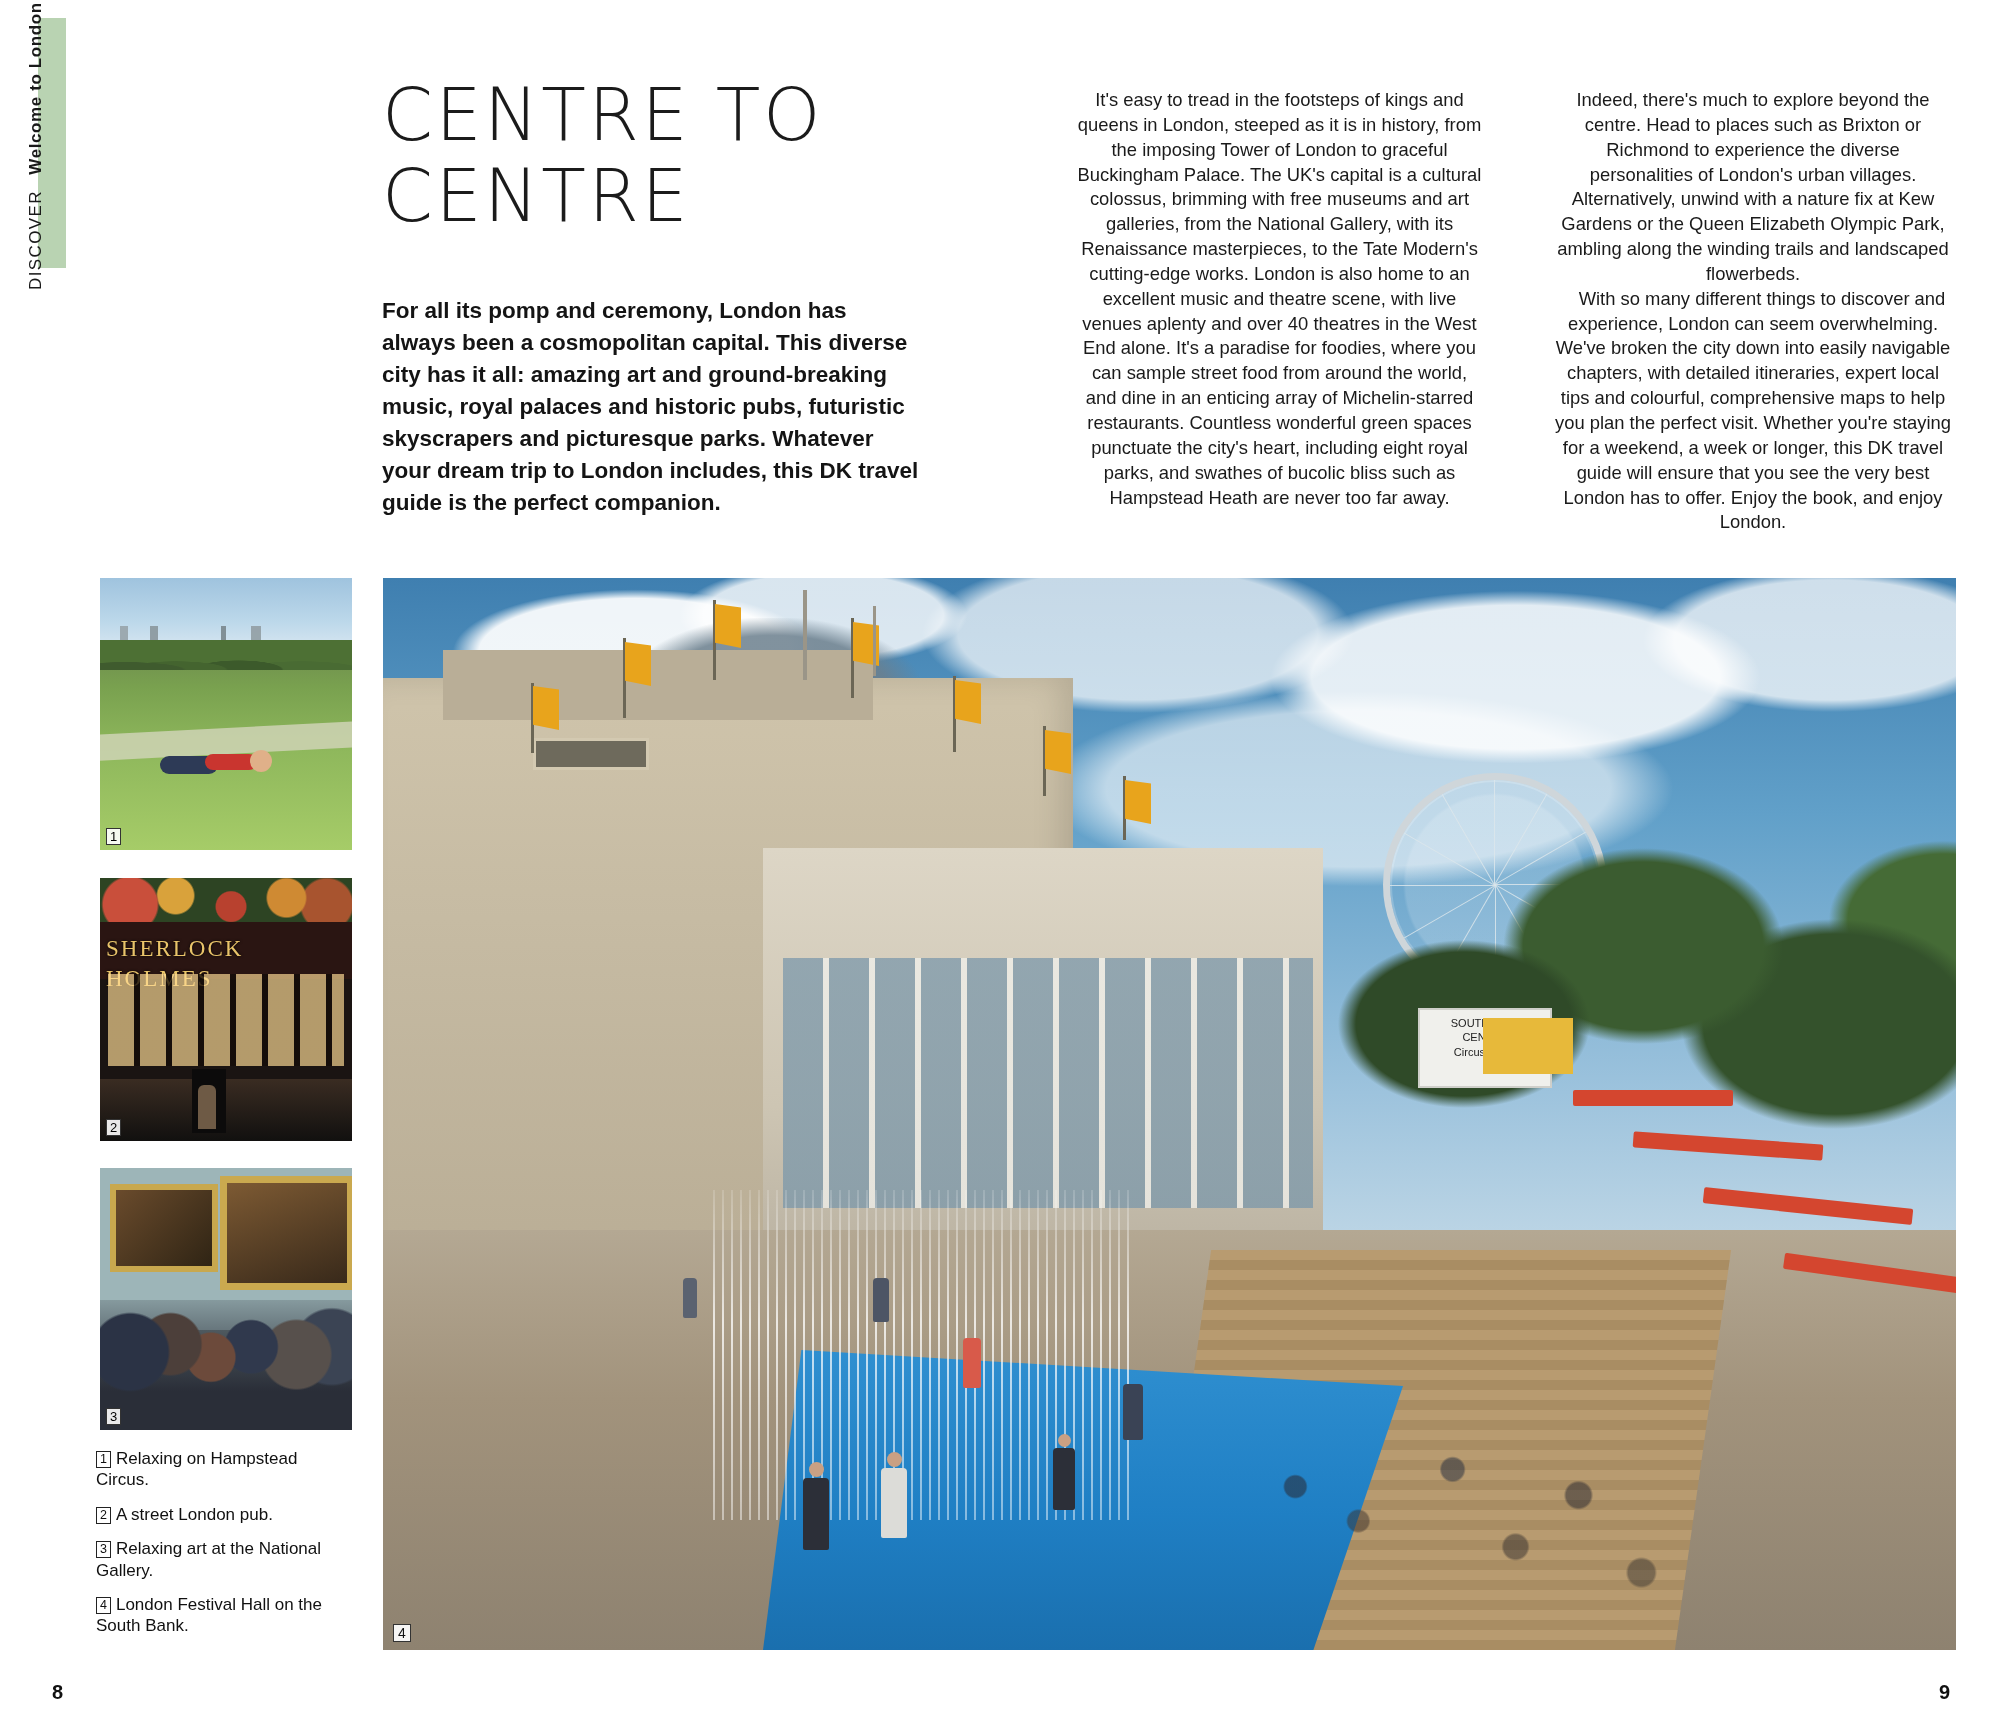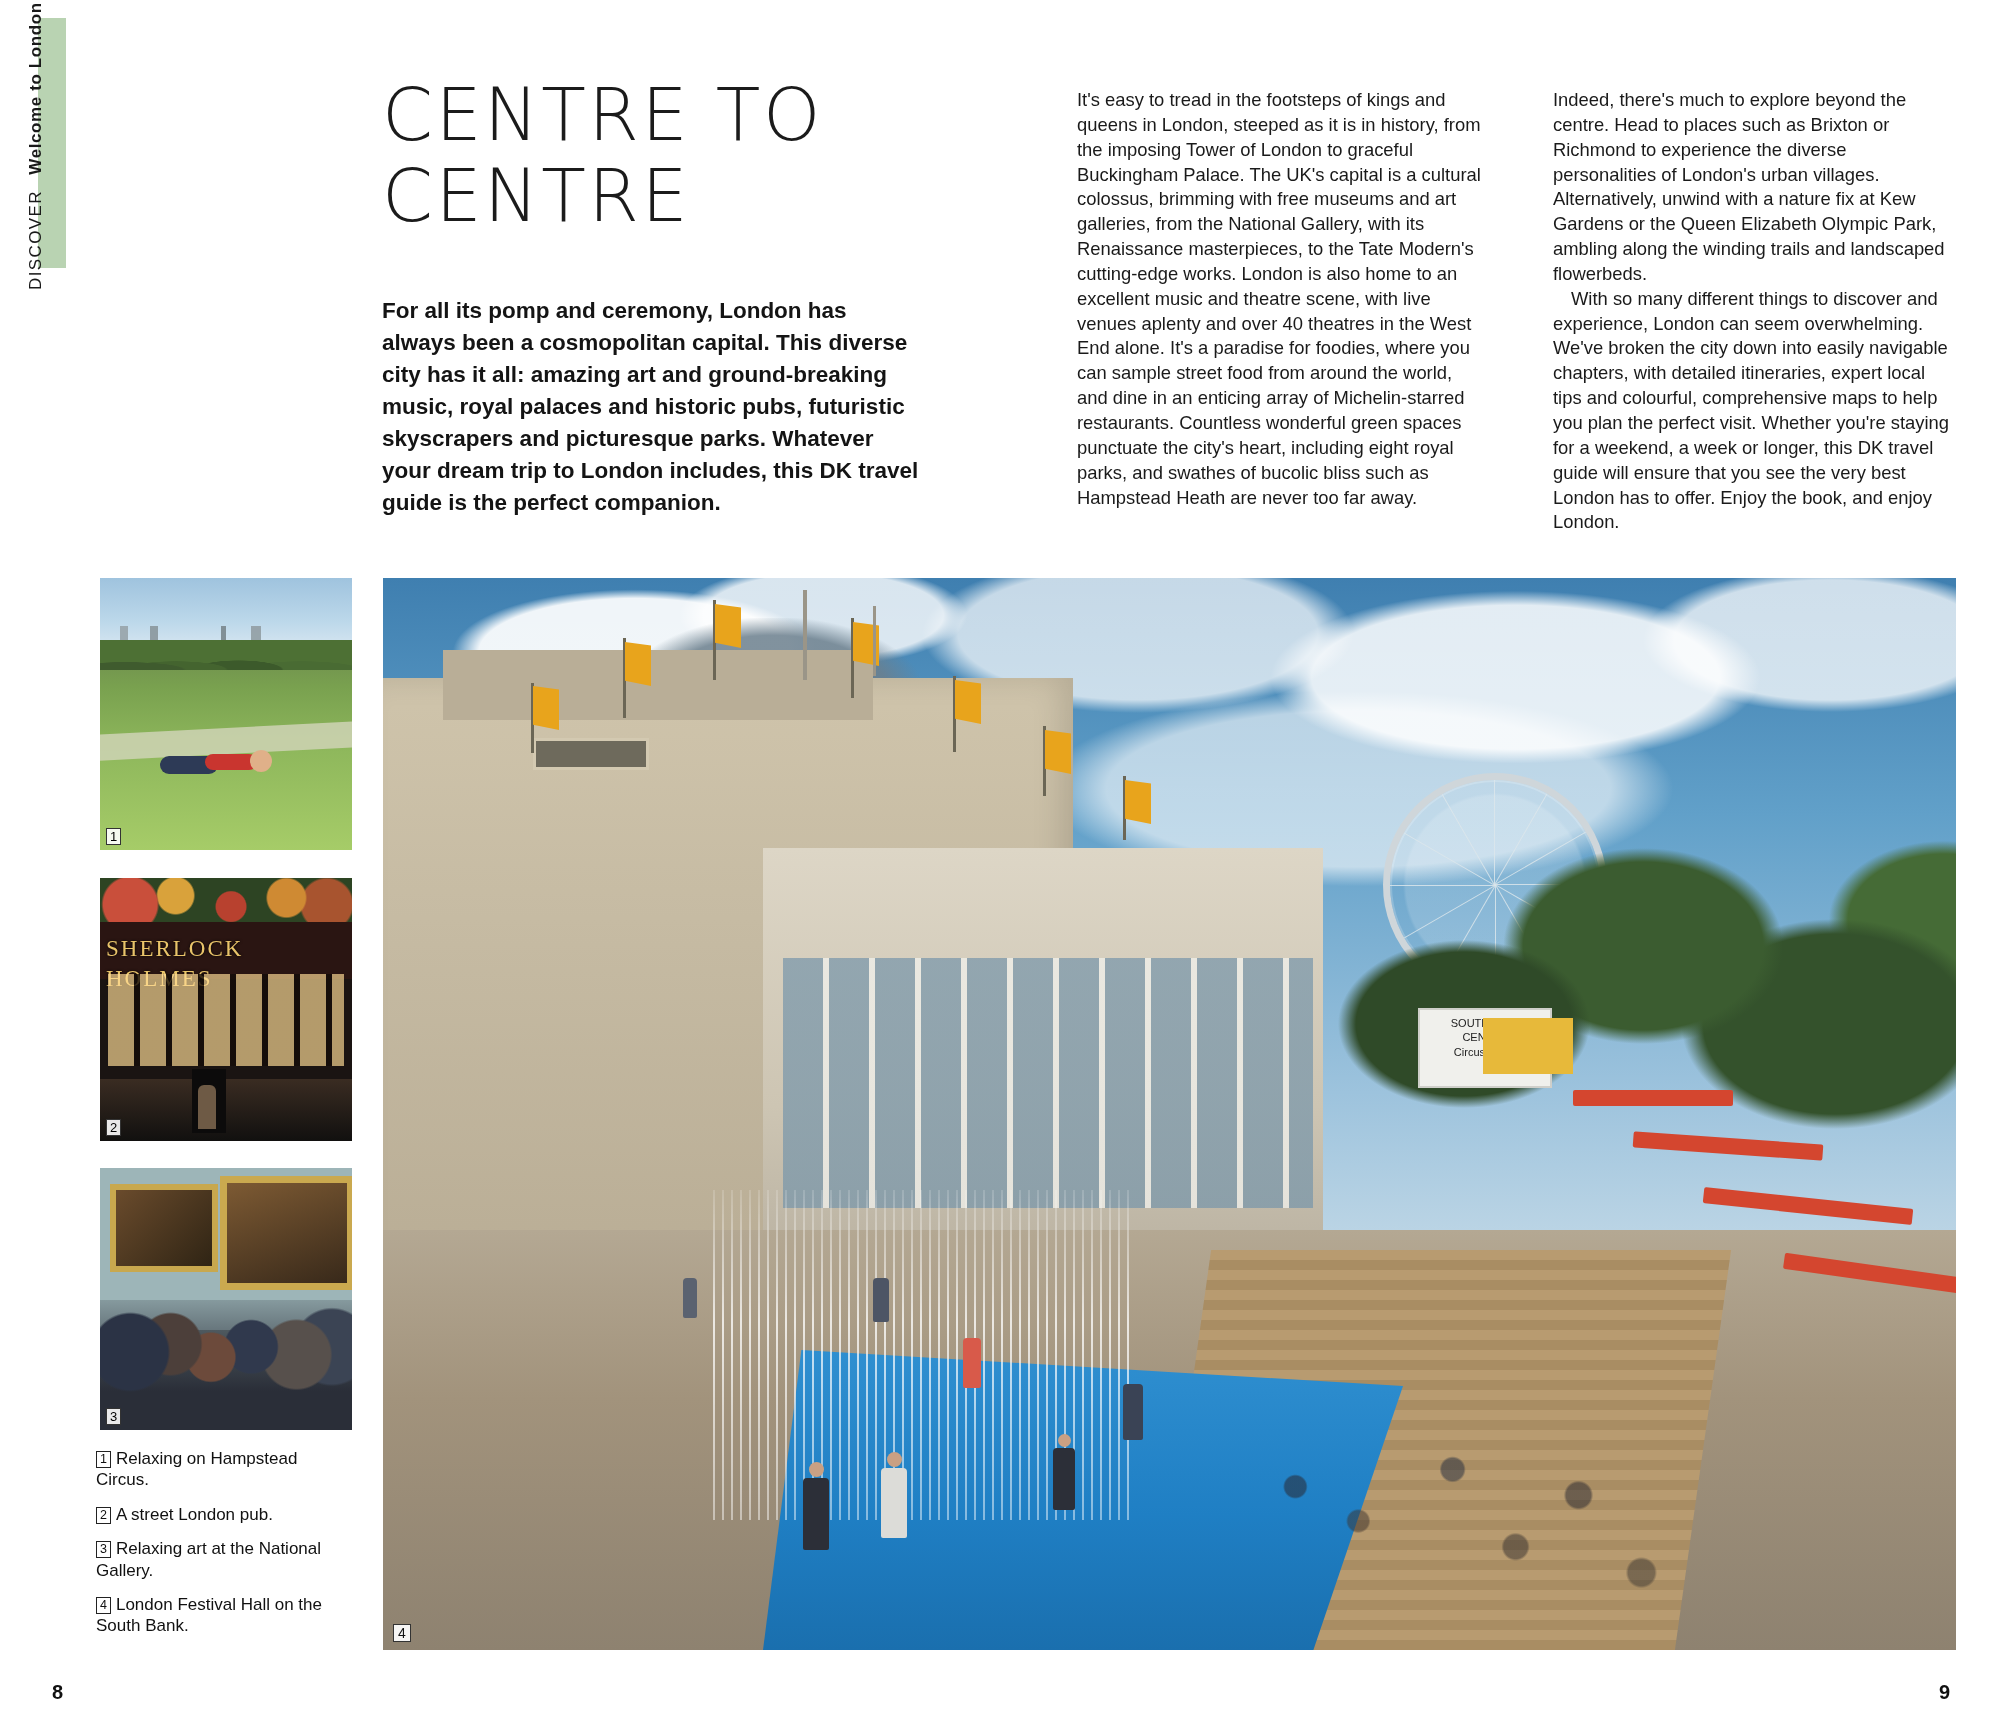--- a/index.html
+++ b/index.html
@@ -93,21 +93,21 @@
   }
 
   
   .col {
     position: absolute;
     top: 88px;
     font-size: 18.4px;
     line-height: 1.35;
     color: #1a1a1a;
   }
-  .col p { margin: 0 0 0 0; }
+  .col p { margin: 0 0 0 0; text-align: center; }
   .col p + p { text-indent: 18px; margin-top: 0; }
   .col-1 { left: 1077px; width: 405px; }
   .col-2 { left: 1553px; width: 400px; }
 
   
   .thumb {
     position: absolute;
     left: 100px;
     width: 252px;
     overflow: hidden;

